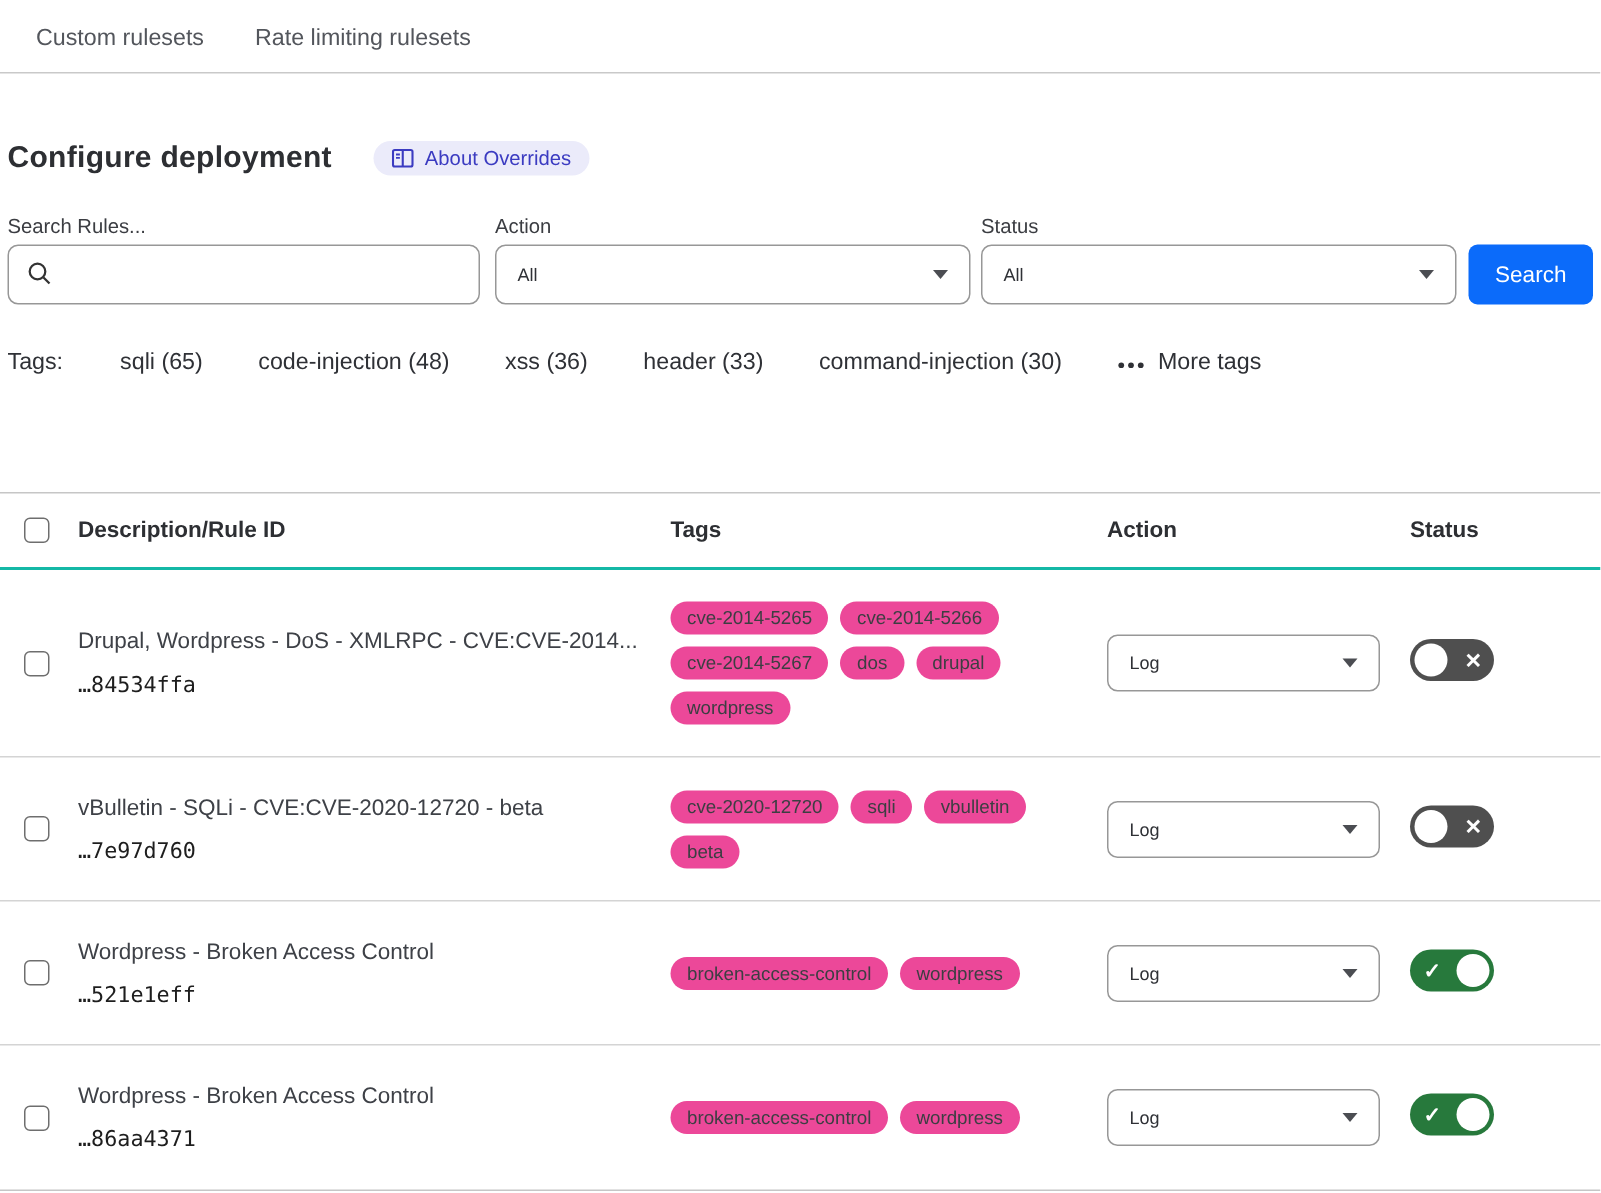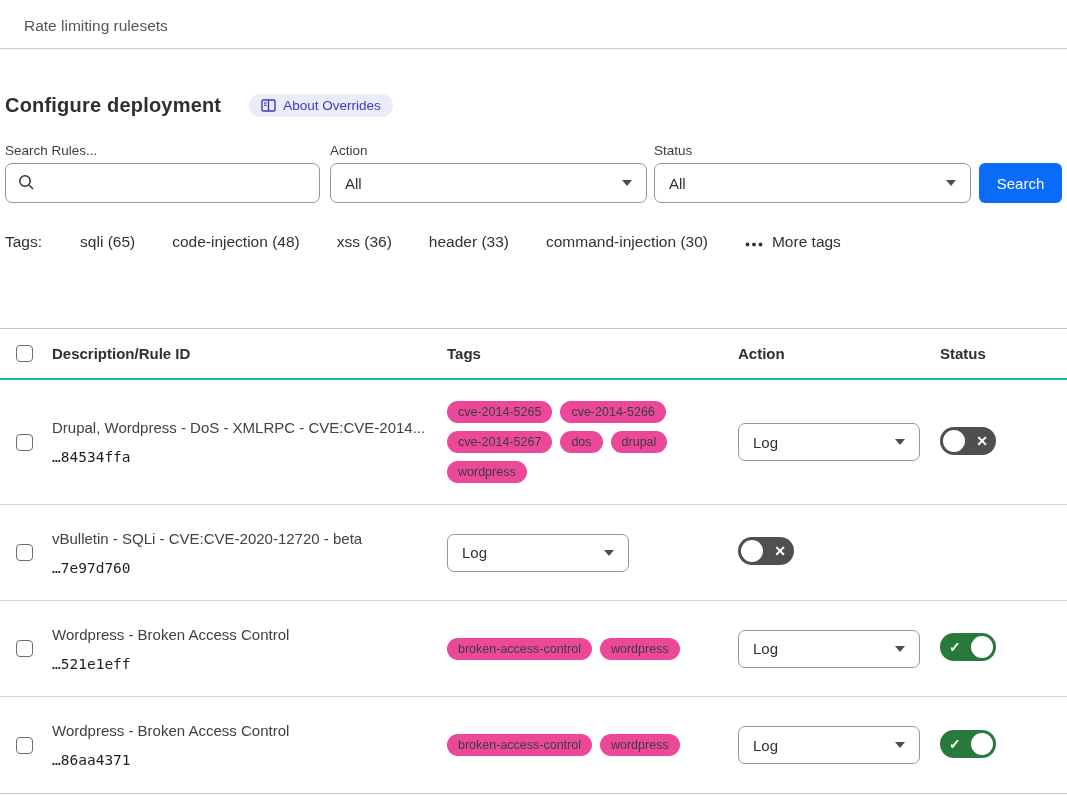--- a/index.html
+++ b/index.html
@@ -25,21 +25,21 @@
   .field { display:flex; flex-direction:column; }
   .field-label { font-size:13.5px; color:#3b3d42; margin-bottom:5px; }
   .search-box { position:relative; width:315px; height:40px; margin-right:10px;
                 border:1px solid #979797; border-radius:7px; background:#fff; }
   .search-box input { position:absolute; left:38px; top:0; height:38px; width:268px;
                 border:none; outline:none; font-size:15px; font-family:inherit; background:transparent; }
   .search-box .mag { position:absolute; left:12px; top:10px; }
   .selectbox { display:flex; align-items:center; justify-content:space-between;
                width:317px; height:40px; border:1px solid #979797; border-radius:7px;
                background:#fff; padding:0 14px; cursor:pointer; }
-  .selectbox .val { font-size:15px; color:#2f3136; }
+  .selectbox .val { font-size:12px; color:#2f3136; }
   .caret { width:0; height:0; border-left:5px solid transparent; border-right:5px solid transparent;
            border-top:6px solid #4b4d52; }
   .action-field { margin-right:7px; }
   .status-field { margin-right:8px; }
   .search-btn { width:83px; height:40px; background:#0b6bfa; color:#fff; font-size:15px;
                 font-family:inherit; border:none; border-radius:6px; cursor:pointer; }
 
   
   .tags-bar { display:flex; align-items:center; padding:0 5px; margin-top:30px; font-size:15.5px; }
   .tags-label { color:#2f3136; margin-right:38px; }
@@ -74,20 +74,21 @@
                        color:#fff; font-size:14px; font-weight:700; }
   .toggle.on { background:#27793c; }
   .toggle.on .knob { right:3px; }
   .toggle.on::before { content:"\2713"; position:absolute; left:9px; top:0; line-height:28px;
                        color:#fff; font-size:14px; font-weight:700; }
 </style>
 </head>
 <body>
 
 <nav class="tabs-bar">
+  <div class="tab">Custom rulesets</div>
   <div class="tab">Rate limiting rulesets</div>
 </nav>
 
 <div class="section-head">
   <h1 class="page-title">Configure deployment</h1>
   <span class="about-badge">
     <span>
       <svg width="15" height="13" viewBox="0 0 15 13" fill="none">
         <rect x="1" y="1" width="13" height="11" rx="1.2" stroke="#3b3bc1" stroke-width="1.4"></rect>
         <line x1="7.5" y1="1" x2="7.5" y2="12" stroke="#3b3bc1" stroke-width="1.4"></line>
@@ -191,20 +192,26 @@
   </div>
 
   <div class="tgrid trow">
     <div>
           <div class="checkbox"></div>
         </div>
     <div class="desc-cell">
       <div class="desc-line">vBulletin - SQLi - CVE:CVE-2020-12720 - beta</div>
       <div class="rule-id">…7e97d760</div>
     </div>
+    <div class="tags-cell">
+          <span class="pill">cve-2020-12720</span>
+          <span class="pill">sqli</span>
+          <span class="pill">vbulletin</span>
+          <span class="pill">beta</span>
+        </div>
     <div>
       <div class="selectbox row-select">
         <span class="val">Log</span>
         <span class="caret"></span>
       </div>
     </div>
     <div>
       <button class="toggle off">
         <span class="knob"></span>
       </button>

